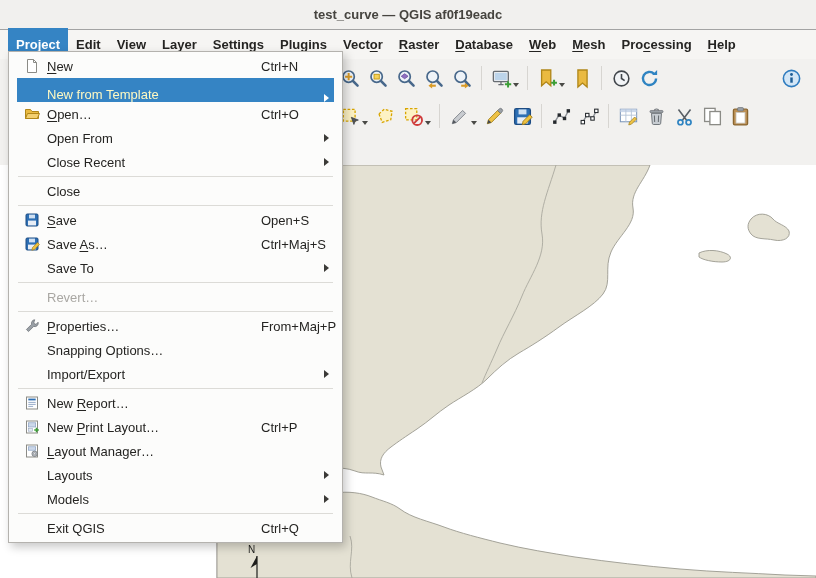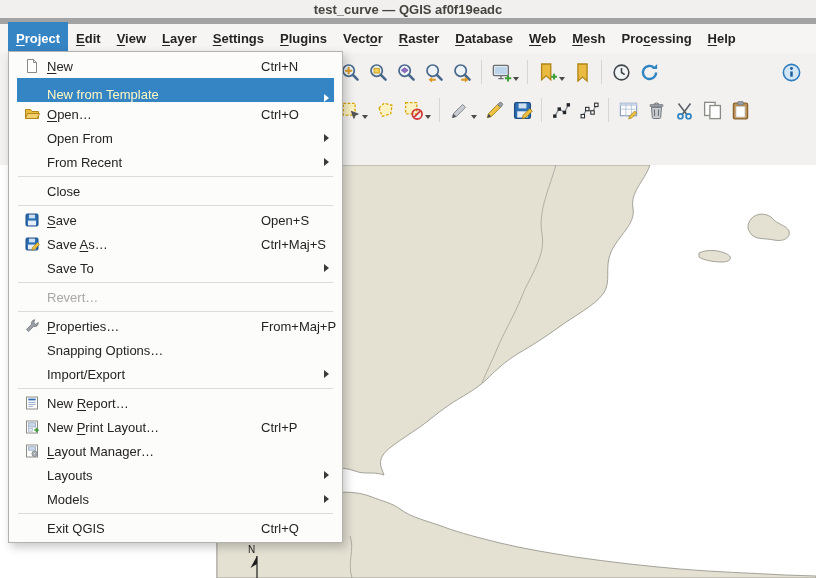--- a/index.html
+++ b/index.html
@@ -8,23 +8,23 @@
     font-family: "Liberation Sans", "DejaVu Sans", sans-serif;
     font-size: 13px;
     color: var(--text, #252422);
     background: var(--toolbar-bg, #f2f1ef);
     overflow: hidden;
     position: relative;
   }
 
   
   .titlebar {
-    height: 24px;
+    height: 30px;
     background: var(--titlebar-bg, #f1f0ee);
-    border-bottom: 6px solid #a3a3a3;
+    border-bottom: 1px solid #a3a3a3;
     display: flex; align-items: center; justify-content: center;
     font-weight: bold; font-size: 13px; color: #46443f;
   }
 
   
   .menubar {
     height: 29px;
     background: var(--menubar-bg, #f6f5f3);
     display: flex; align-items: center;
     padding-left: 8px;
@@ -402,21 +402,21 @@
         <span class="mi-arrow"></span>
       </div>
       <div class="mi">
         <span class="mi-icon"></span>
         <span class="mi-label">Open From</span>
         <span class="mi-shortcut"></span>
         <span class="mi-arrow has"></span>
       </div>
       <div class="mi">
         <span class="mi-icon"></span>
-        <span class="mi-label">From Recent</span>
+        <span class="mi-label">Close Recent</span>
         <span class="mi-shortcut"></span>
         <span class="mi-arrow has"></span>
       </div>
       <div class="msep"></div>
       <div class="mi">
         <span class="mi-icon"></span>
         <span class="mi-label">Close</span>
         <span class="mi-shortcut"></span>
         <span class="mi-arrow"></span>
       </div>

